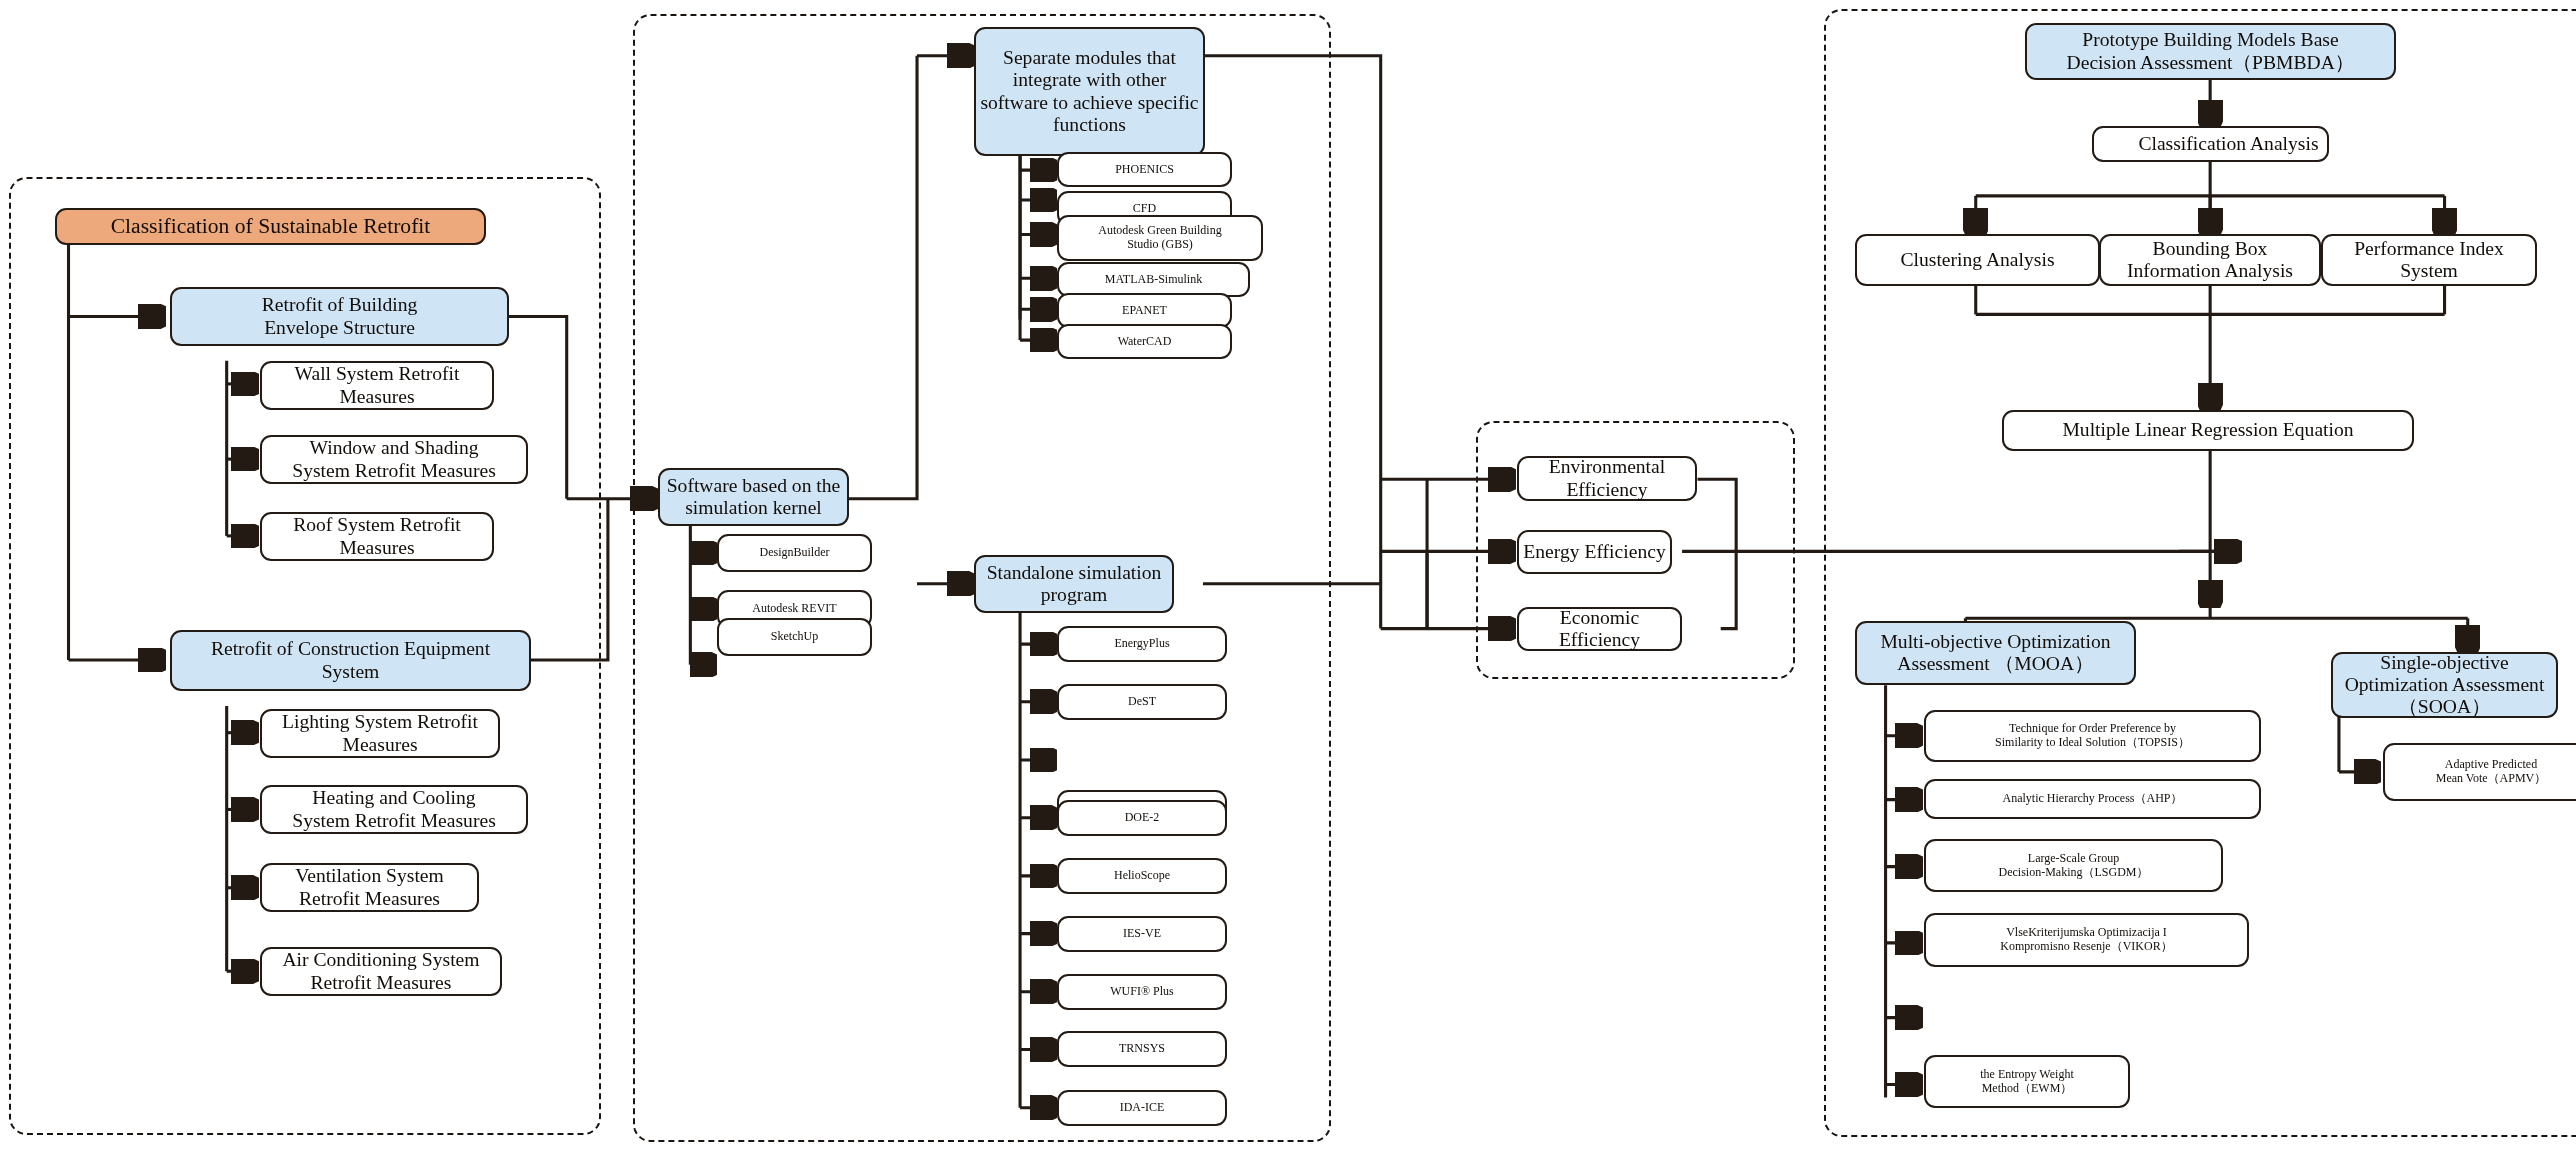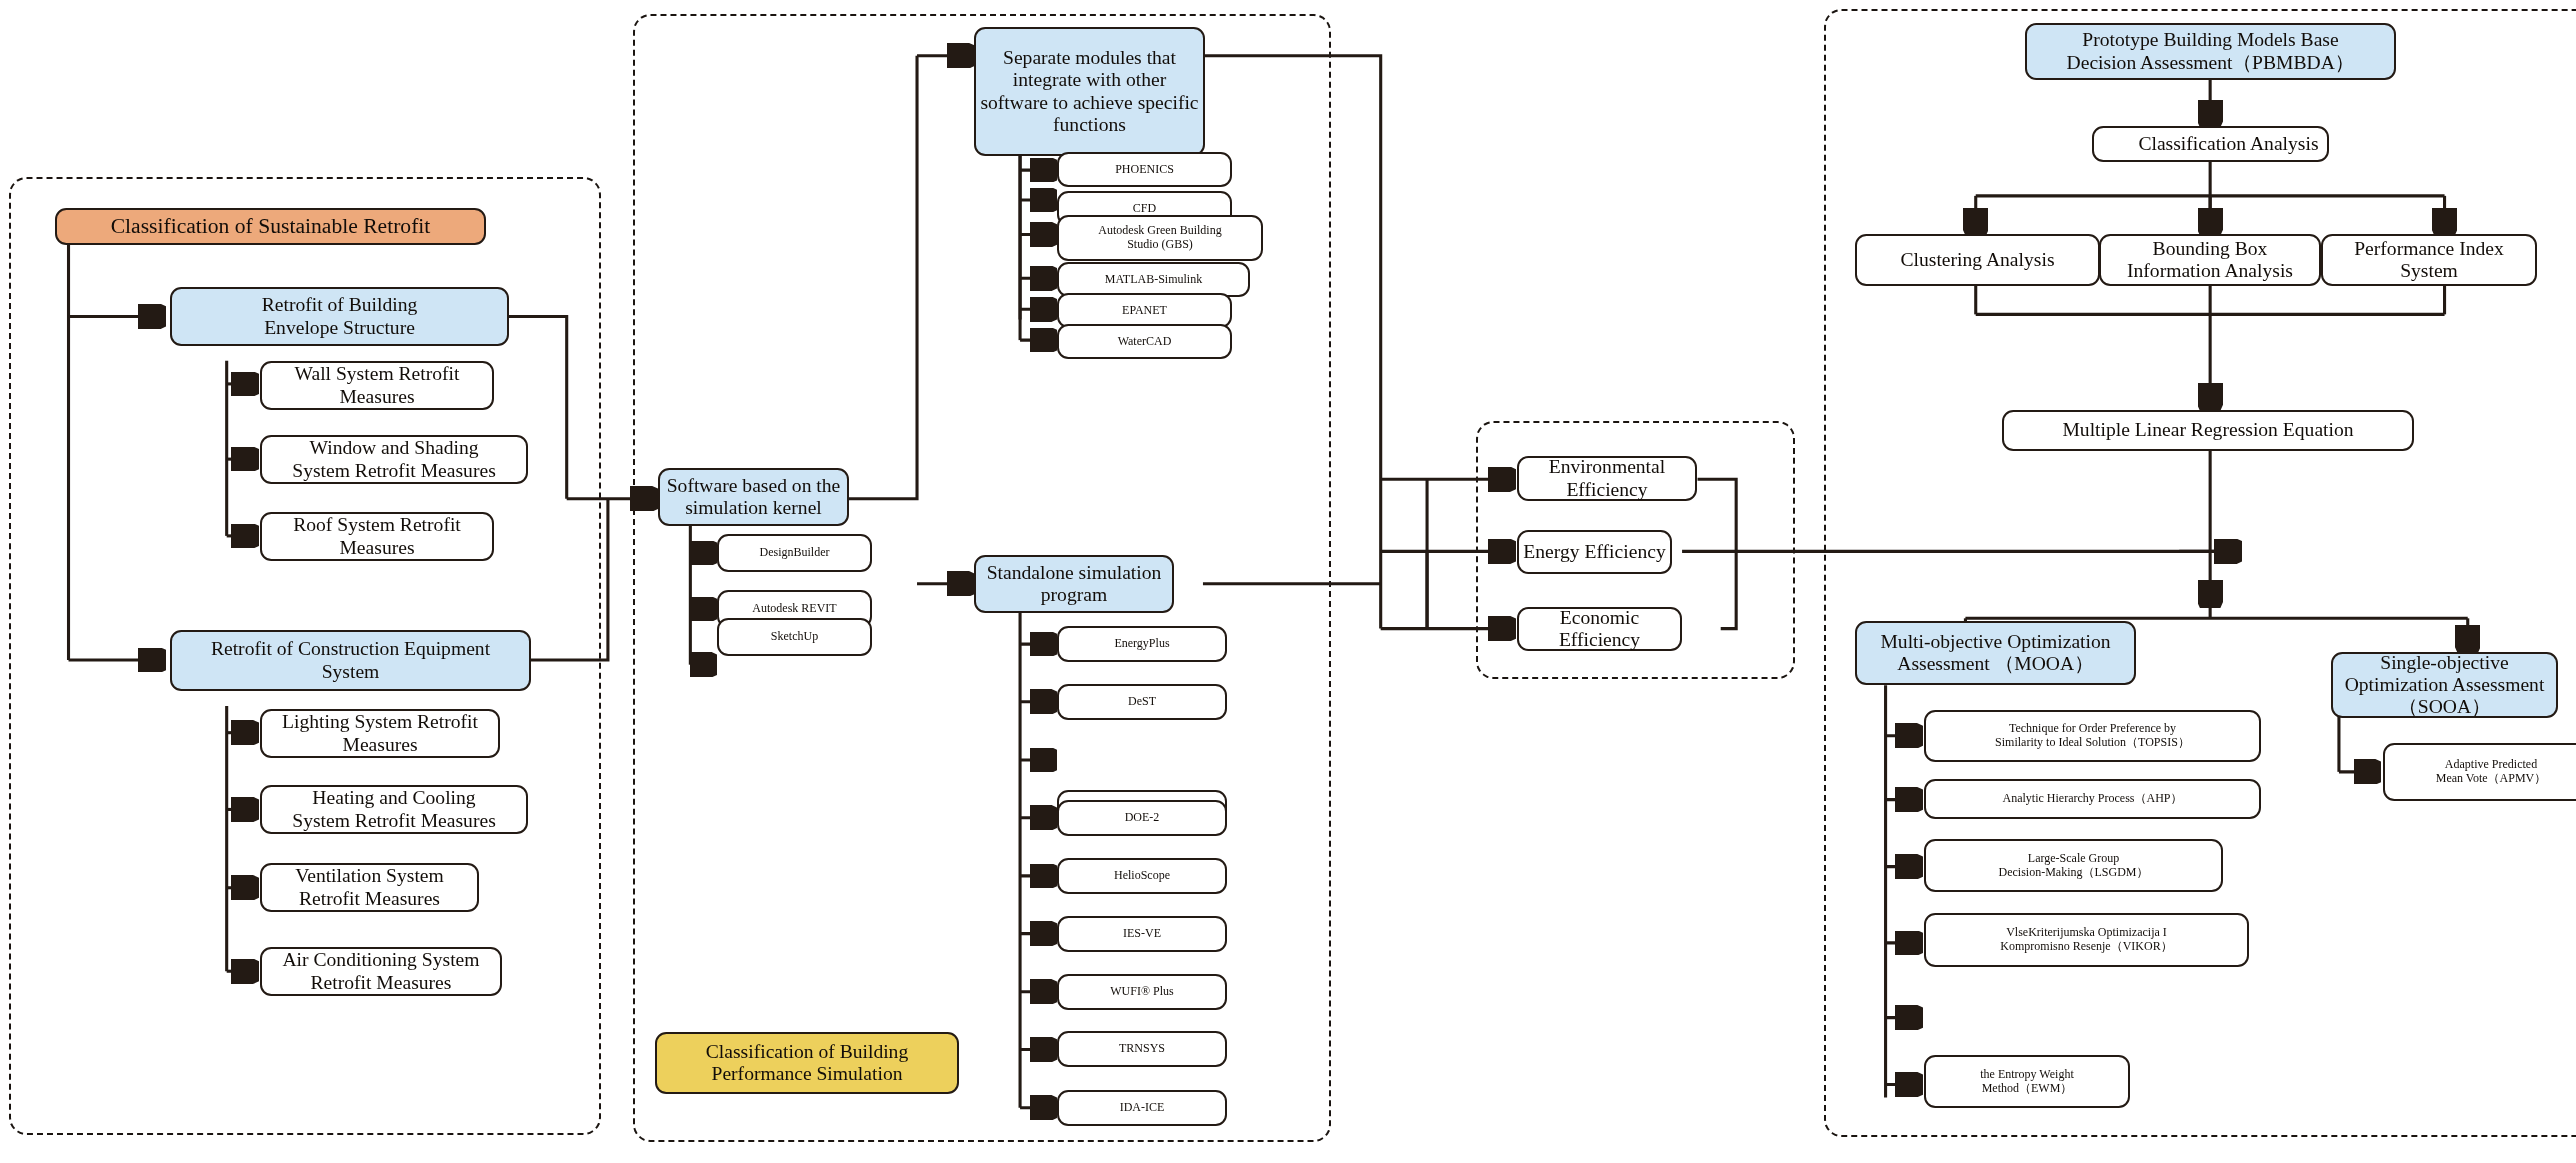--- a/index.html
+++ b/index.html
@@ -217,22 +217,20 @@
   <div class="node sm" style="left:1057px;top:626px;width:170px;height:36px;">EnergyPlus</div>
   <div class="node sm" style="left:1057px;top:684px;width:170px;height:36px;">DeST</div>
   <div class="node sm" style="left:1057px;top:742px;width:170px;height:36px;margin-top:48px;">Ecotect Analysis</div>
   <div class="node sm" style="left:1057px;top:800px;width:170px;height:36px;">DOE-2</div>
   <div class="node sm" style="left:1057px;top:858px;width:170px;height:36px;">HelioScope</div>
   <div class="node sm" style="left:1057px;top:916px;width:170px;height:36px;">IES-VE</div>
   <div class="node sm" style="left:1057px;top:974px;width:170px;height:36px;">WUFI® Plus</div>
   <div class="node sm" style="left:1057px;top:1031px;width:170px;height:36px;">TRNSYS</div>
   <div class="node sm" style="left:1057px;top:1090px;width:170px;height:36px;">IDA-ICE</div>
 
-  <div class="node yellow" style="left:655px;top:1032px;width:304px;height:62px;">Classification of Building
-Performance Simulation</div>
 
   <div class="node" style="left:1517px;top:456px;width:180px;height:45px;">Environmental Efficiency</div>
   <div class="node" style="left:1517px;top:530px;width:155px;height:44px;">Energy Efficiency</div>
   <div class="node" style="left:1517px;top:607px;width:165px;height:44px;">Economic Efficiency</div>
 
   <div class="node blue" style="left:2025px;top:23px;width:371px;height:57px;">Prototype Building Models Base
 Decision Assessment（PBMBDA）</div>
 
   <div class="node" style="left:2092px;top:126px;width:237px;height:36px;padding-left:40px;">Classification Analysis</div>
 

